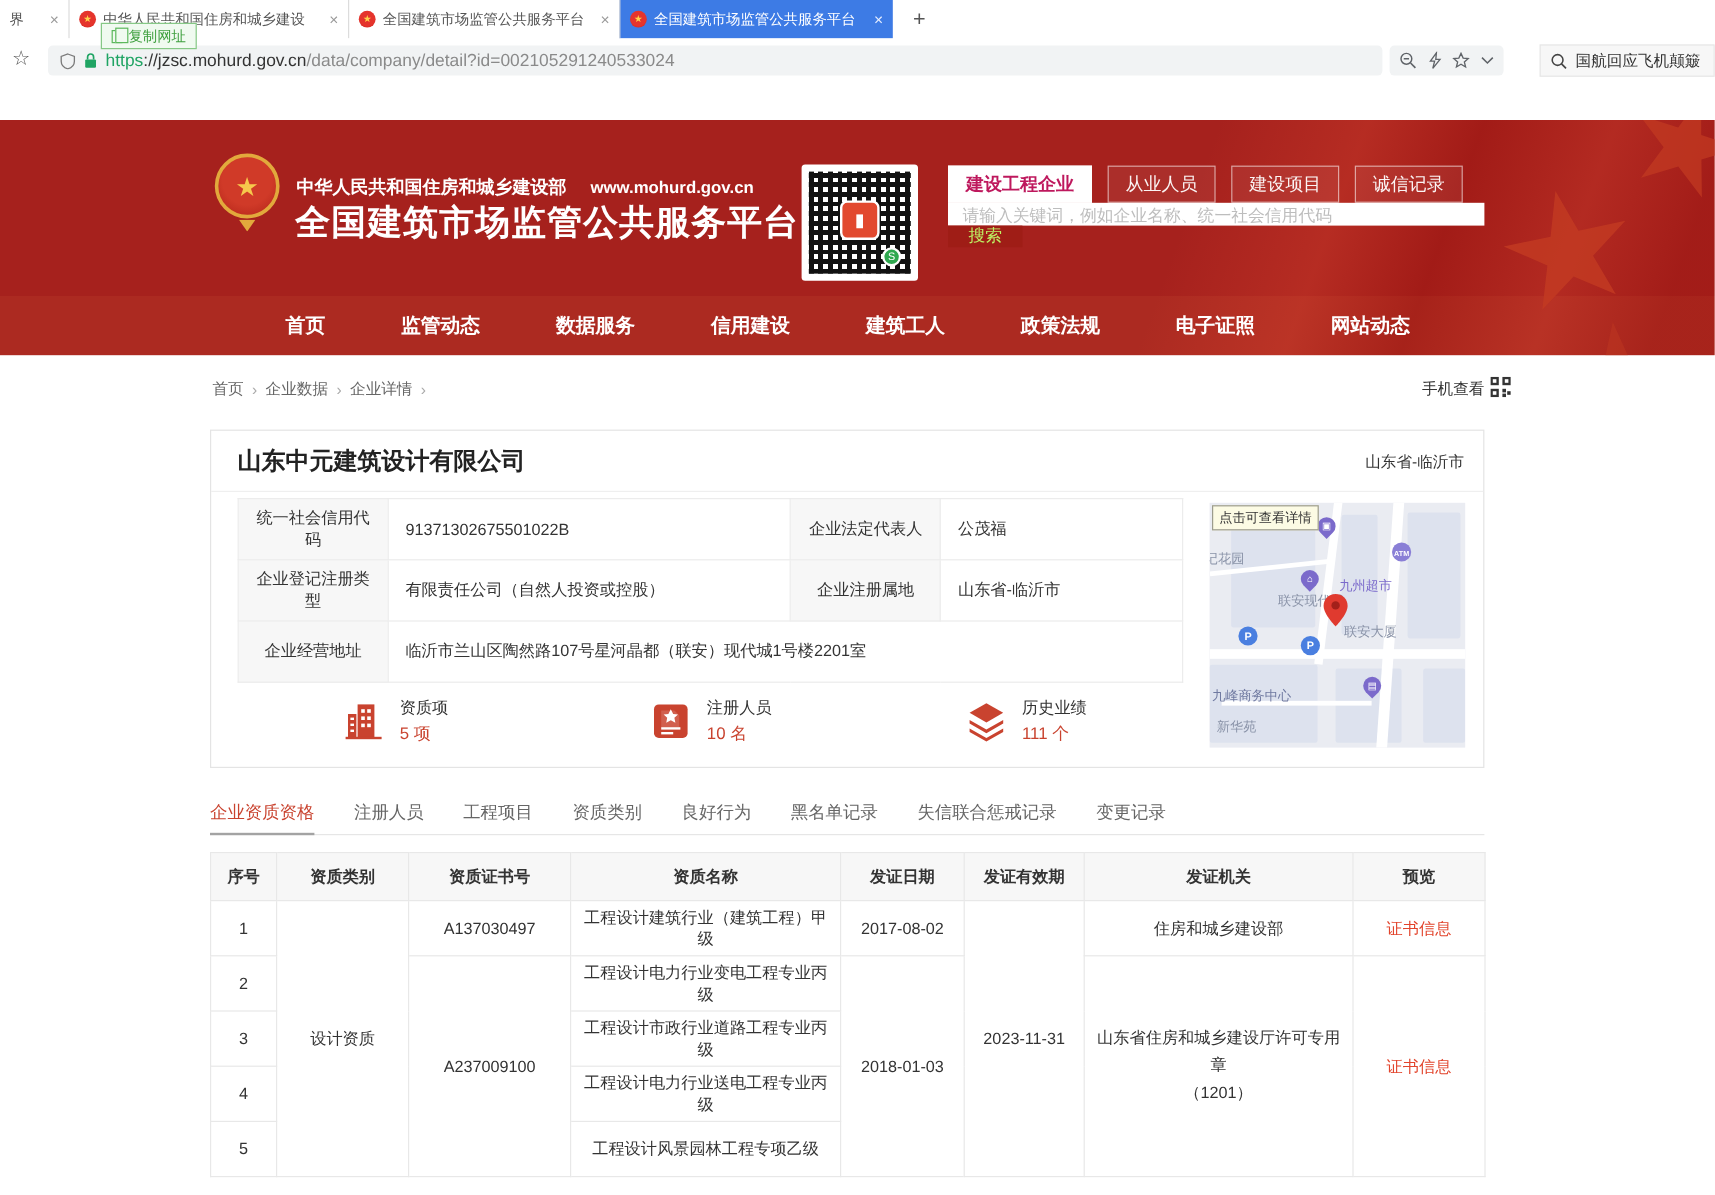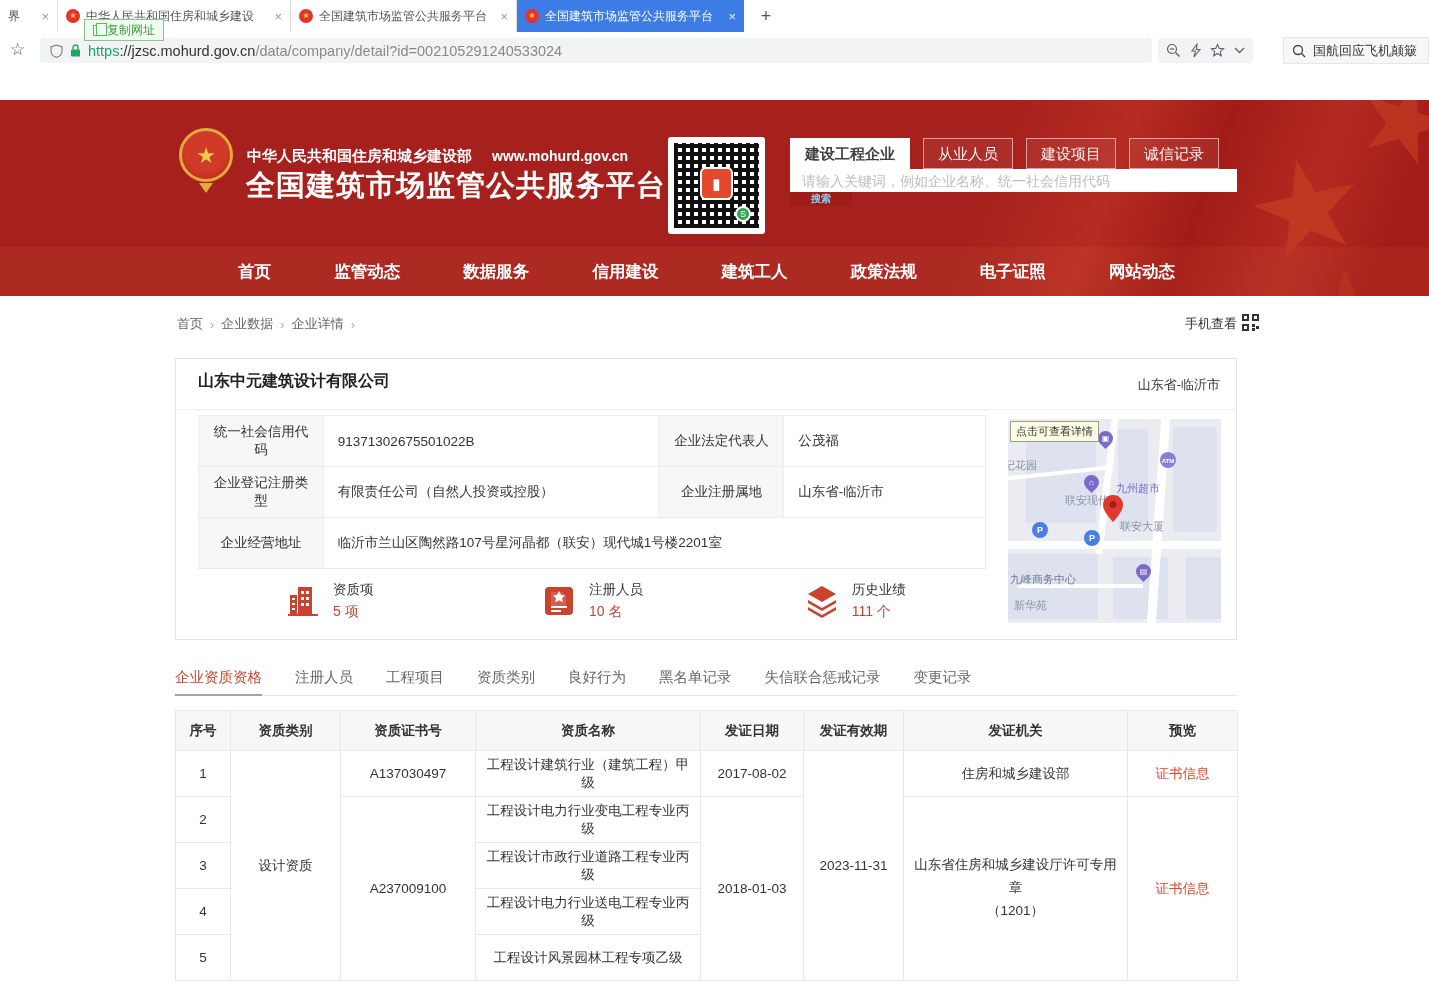--- a/index.html
+++ b/index.html
@@ -38,37 +38,37 @@
   .site-url { font-weight:bold; font-size:14px; margin-left:20px; }
   .site-title { position:absolute; left:246px; top:66px; color:#fff; font-size:29px; font-weight:bold; letter-spacing:1px; }
   .qr { position:absolute; left:668px; top:37px; width:97px; height:97px; background:#fff; border-radius:3px; padding:6px; }
   .qr-pat { width:100%; height:100%; background:
       repeating-linear-gradient(90deg,#111 0 4px,transparent 4px 8px),
       repeating-linear-gradient(0deg,#111 0 4px,#fff 4px 8px); position:relative; }
   .qr-logo { position:absolute; left:26px; top:24px; width:33px; height:33px; border-radius:6px; background:#E2492F; border:2px solid #fff; color:#fff; font-size:15px; text-align:center; line-height:30px; }
   .qr-dot { position:absolute; right:8px; bottom:6px; width:16px; height:16px; border-radius:50%; background:#2FA84F; border:2px solid #fff; color:#fff; font-size:9px; line-height:13px; text-align:center; }
   .hsearch-tabs { position:absolute; left:790px; top:38px; display:flex; gap:13px; height:31px; }
   .hs-tab { padding:0 14px; line-height:29px; font-size:15px; color:rgba(255,255,255,.95); border:1px solid rgba(255,255,255,.55); background:rgba(255,255,255,.06); }
-  .hs-tab.active { background:#fff; color:#404040; font-weight:bold; border:1px solid #fff; }
+  .hs-tab.active { background:#fff; color:#be185d; font-weight:bold; border:1px solid #fff; }
   .hsearch-box { position:absolute; left:790px; top:69px; width:447px; height:37px; display:flex;flex-direction:column; }
   .hsearch-box input { flex:1; border:0; outline:none; padding:0 12px; font-size:14px; color:#333; font-family:inherit; }
   .hsearch-box input::placeholder { color:#BDBDBD; }
-  .hs-btn { width:62px; background:#9F1D16; color:#7dd3fc; font-size:10px; border:0; font-family:inherit;font-weight:bold; }
+  .hs-btn { width:62px; background:#9F1D16; color:#bef264; font-size:14px; border:0; font-family:inherit; }
   .navbar { position:absolute; left:238px; top:147px; width:937px; height:49px; display:flex; justify-content:space-between; align-items:center; }
   .nav-item { color:#fff; font-size:16.5px; font-weight:bold; }
 
   
   .breadcrumb { position:absolute; left:177px; top:315px; font-size:13px; color:#666; display:flex; gap:7px; align-items:center; }
   .bc-sep { color:#aaa; }
   .mobile-view { position:absolute; right:192px; top:315px; font-size:13px; color:#333; }
   .qr-mini { position:absolute; right:170px; top:314px; }
 
   
   .card { position:absolute; left:175px; top:358px; width:1062px; height:282px; border:1px solid #E4E4E4; background:#fff; }
-  .c-title { position:absolute; left:22px; top:12px; font-size:16px; font-weight:bold; color:#222; }
+  .c-title { position:absolute; left:22px; top:12px; font-size:20px; font-weight:bold; color:#222; }
   .c-region { position:absolute; right:16px; top:17px; font-size:13px; color:#333; }
   .c-divider { position:absolute; left:0; top:50px; width:100%; border-top:1px solid #EFEFEF; }
   .info-table { position:absolute; left:22px; top:56px; width:788px; border-collapse:collapse; font-size:13.5px; color:#333; }
   .info-table td { border:1px solid #ECECEC; height:51px; padding:6px 14px; }
   .info-table td.lbl { background:#F7F7F7; text-align:center; width:125px; padding:6px 8px; }
   .stats { position:absolute; left:22px; top:222px; width:788px; display:flex; }
   .stat { flex:1; display:flex; align-items:center; justify-content:center; gap:12px; }
   .stat-txt { display:flex; flex-direction:column; gap:4px; font-size:13.5px; color:#333; }
   .stat-val { color:#C9432F; font-size:14px; }
 

